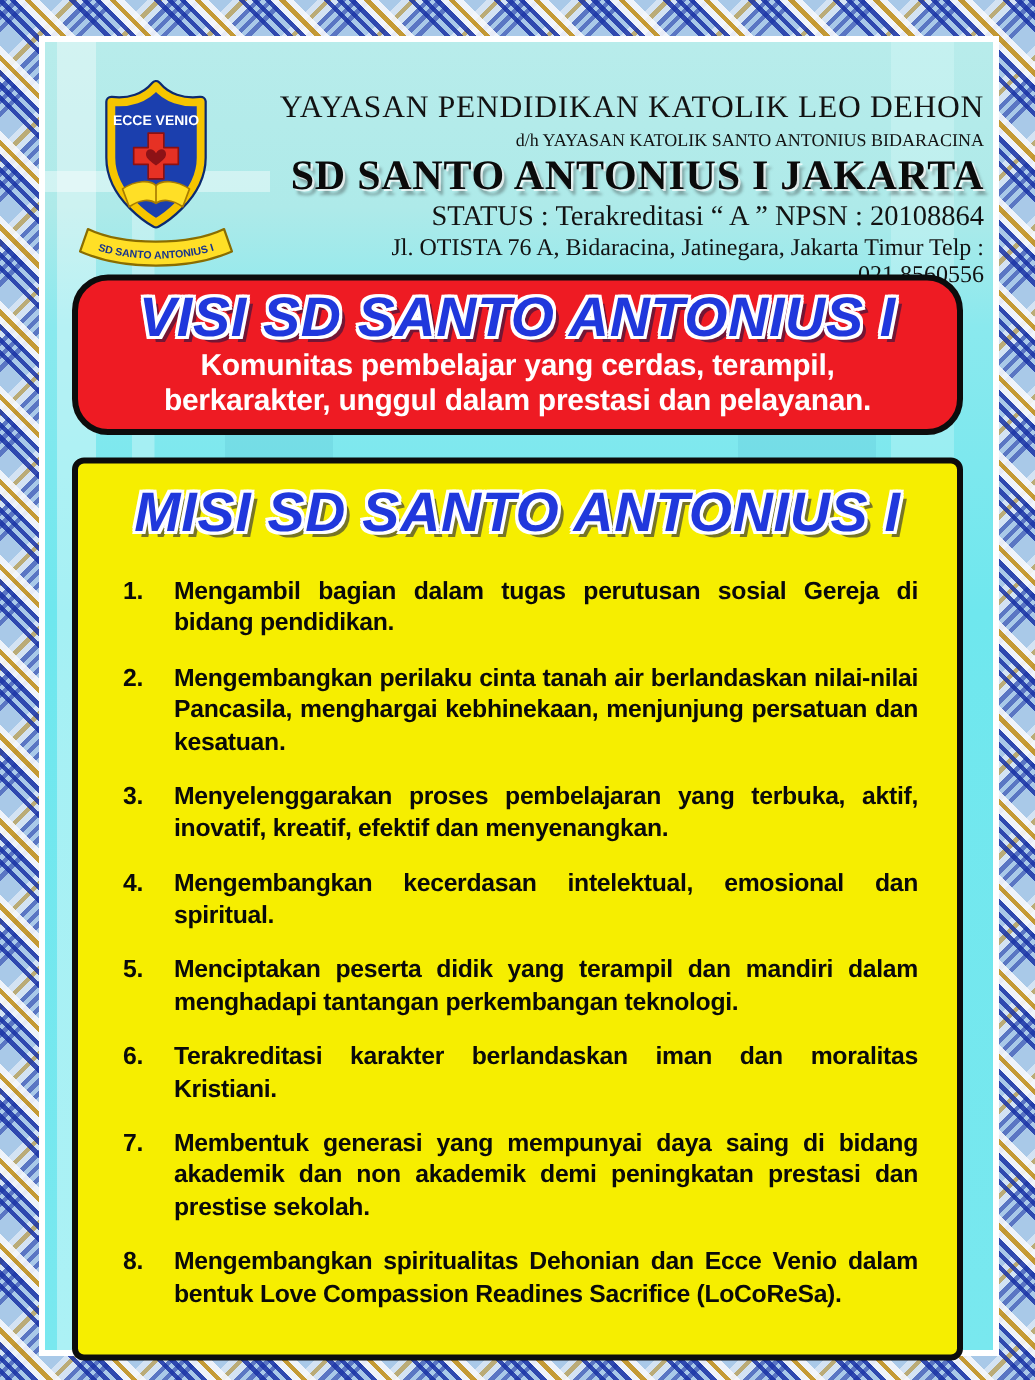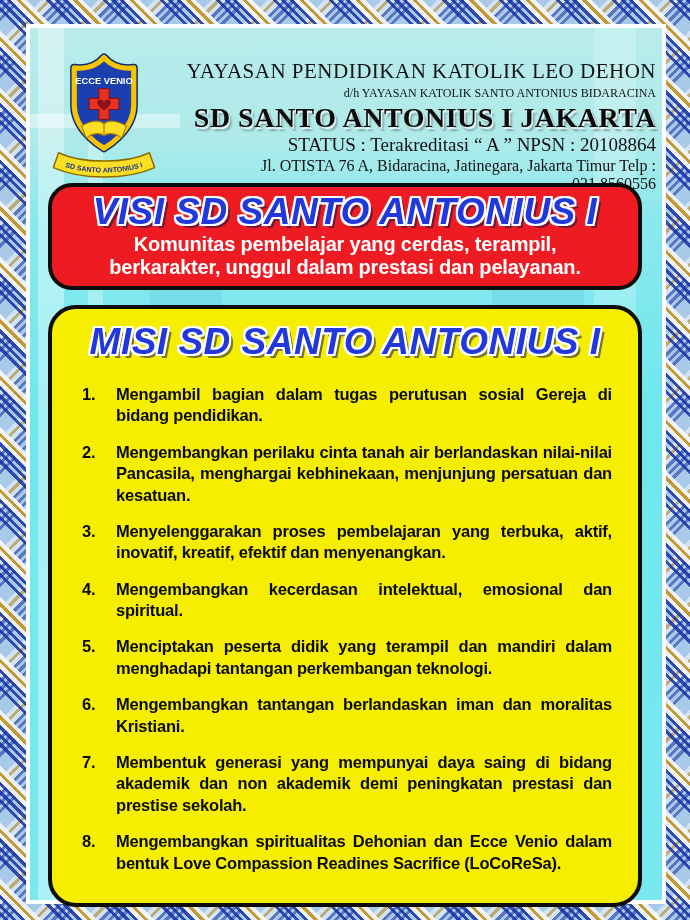--- a/index.html
+++ b/index.html
@@ -75,21 +75,21 @@
     margin:2px 20px 0 18px; height:107px; border-radius:24px;
     background:var(--visi_box,#ee1b23);
     padding:5px 12px 0 12px;
   }
   .visi .box-title { line-height:1.1; }
   .visi-line {
     margin:0; text-align:center; color:#ffffff; font-weight:bold;
     font-size:20px; line-height:1.18; letter-spacing:-.2px;
   }
   .misi {
-    margin:15px 20px 0 18px; height:602px; border-radius:28px;
+    margin:15px 20px 0 18px; height:602px; border-radius:8px;
     background:var(--misi_box,#f6ee00);
     display:flex; flex-direction:column;
   }
   .misi .box-title { margin-top:12px; flex:none; }
   .items {
     list-style:none; margin:0; flex:1;
     padding:6px 26px 14px 30px;
     display:flex; flex-direction:column; justify-content:space-evenly;
   }
   .item { display:flex; color:#0a0a0a; font-weight:bold;
@@ -162,21 +162,21 @@
         <li class="item">
           <span class="num">4.</span>
           <span class="txt">Mengembangkan kecerdasan intelektual, emosional dan spiritual.</span>
         </li>
         <li class="item">
           <span class="num">5.</span>
           <span class="txt">Menciptakan peserta didik yang terampil dan mandiri dalam menghadapi tantangan perkembangan teknologi.</span>
         </li>
         <li class="item">
           <span class="num">6.</span>
-          <span class="txt">Mengembangkan tantangan berlandaskan iman dan moralitas Kristiani.</span>
+          <span class="txt">Terakreditasi karakter berlandaskan iman dan moralitas Kristiani.</span>
         </li>
         <li class="item">
           <span class="num">7.</span>
           <span class="txt">Membentuk generasi yang mempunyai daya saing di bidang akademik dan non akademik demi peningkatan prestasi dan prestise sekolah.</span>
         </li>
         <li class="item">
           <span class="num">8.</span>
           <span class="txt">Mengembangkan spiritualitas Dehonian dan Ecce Venio dalam bentuk Love Compassion Readines Sacrifice (LoCoReSa).</span>
         </li>
       </ol>

